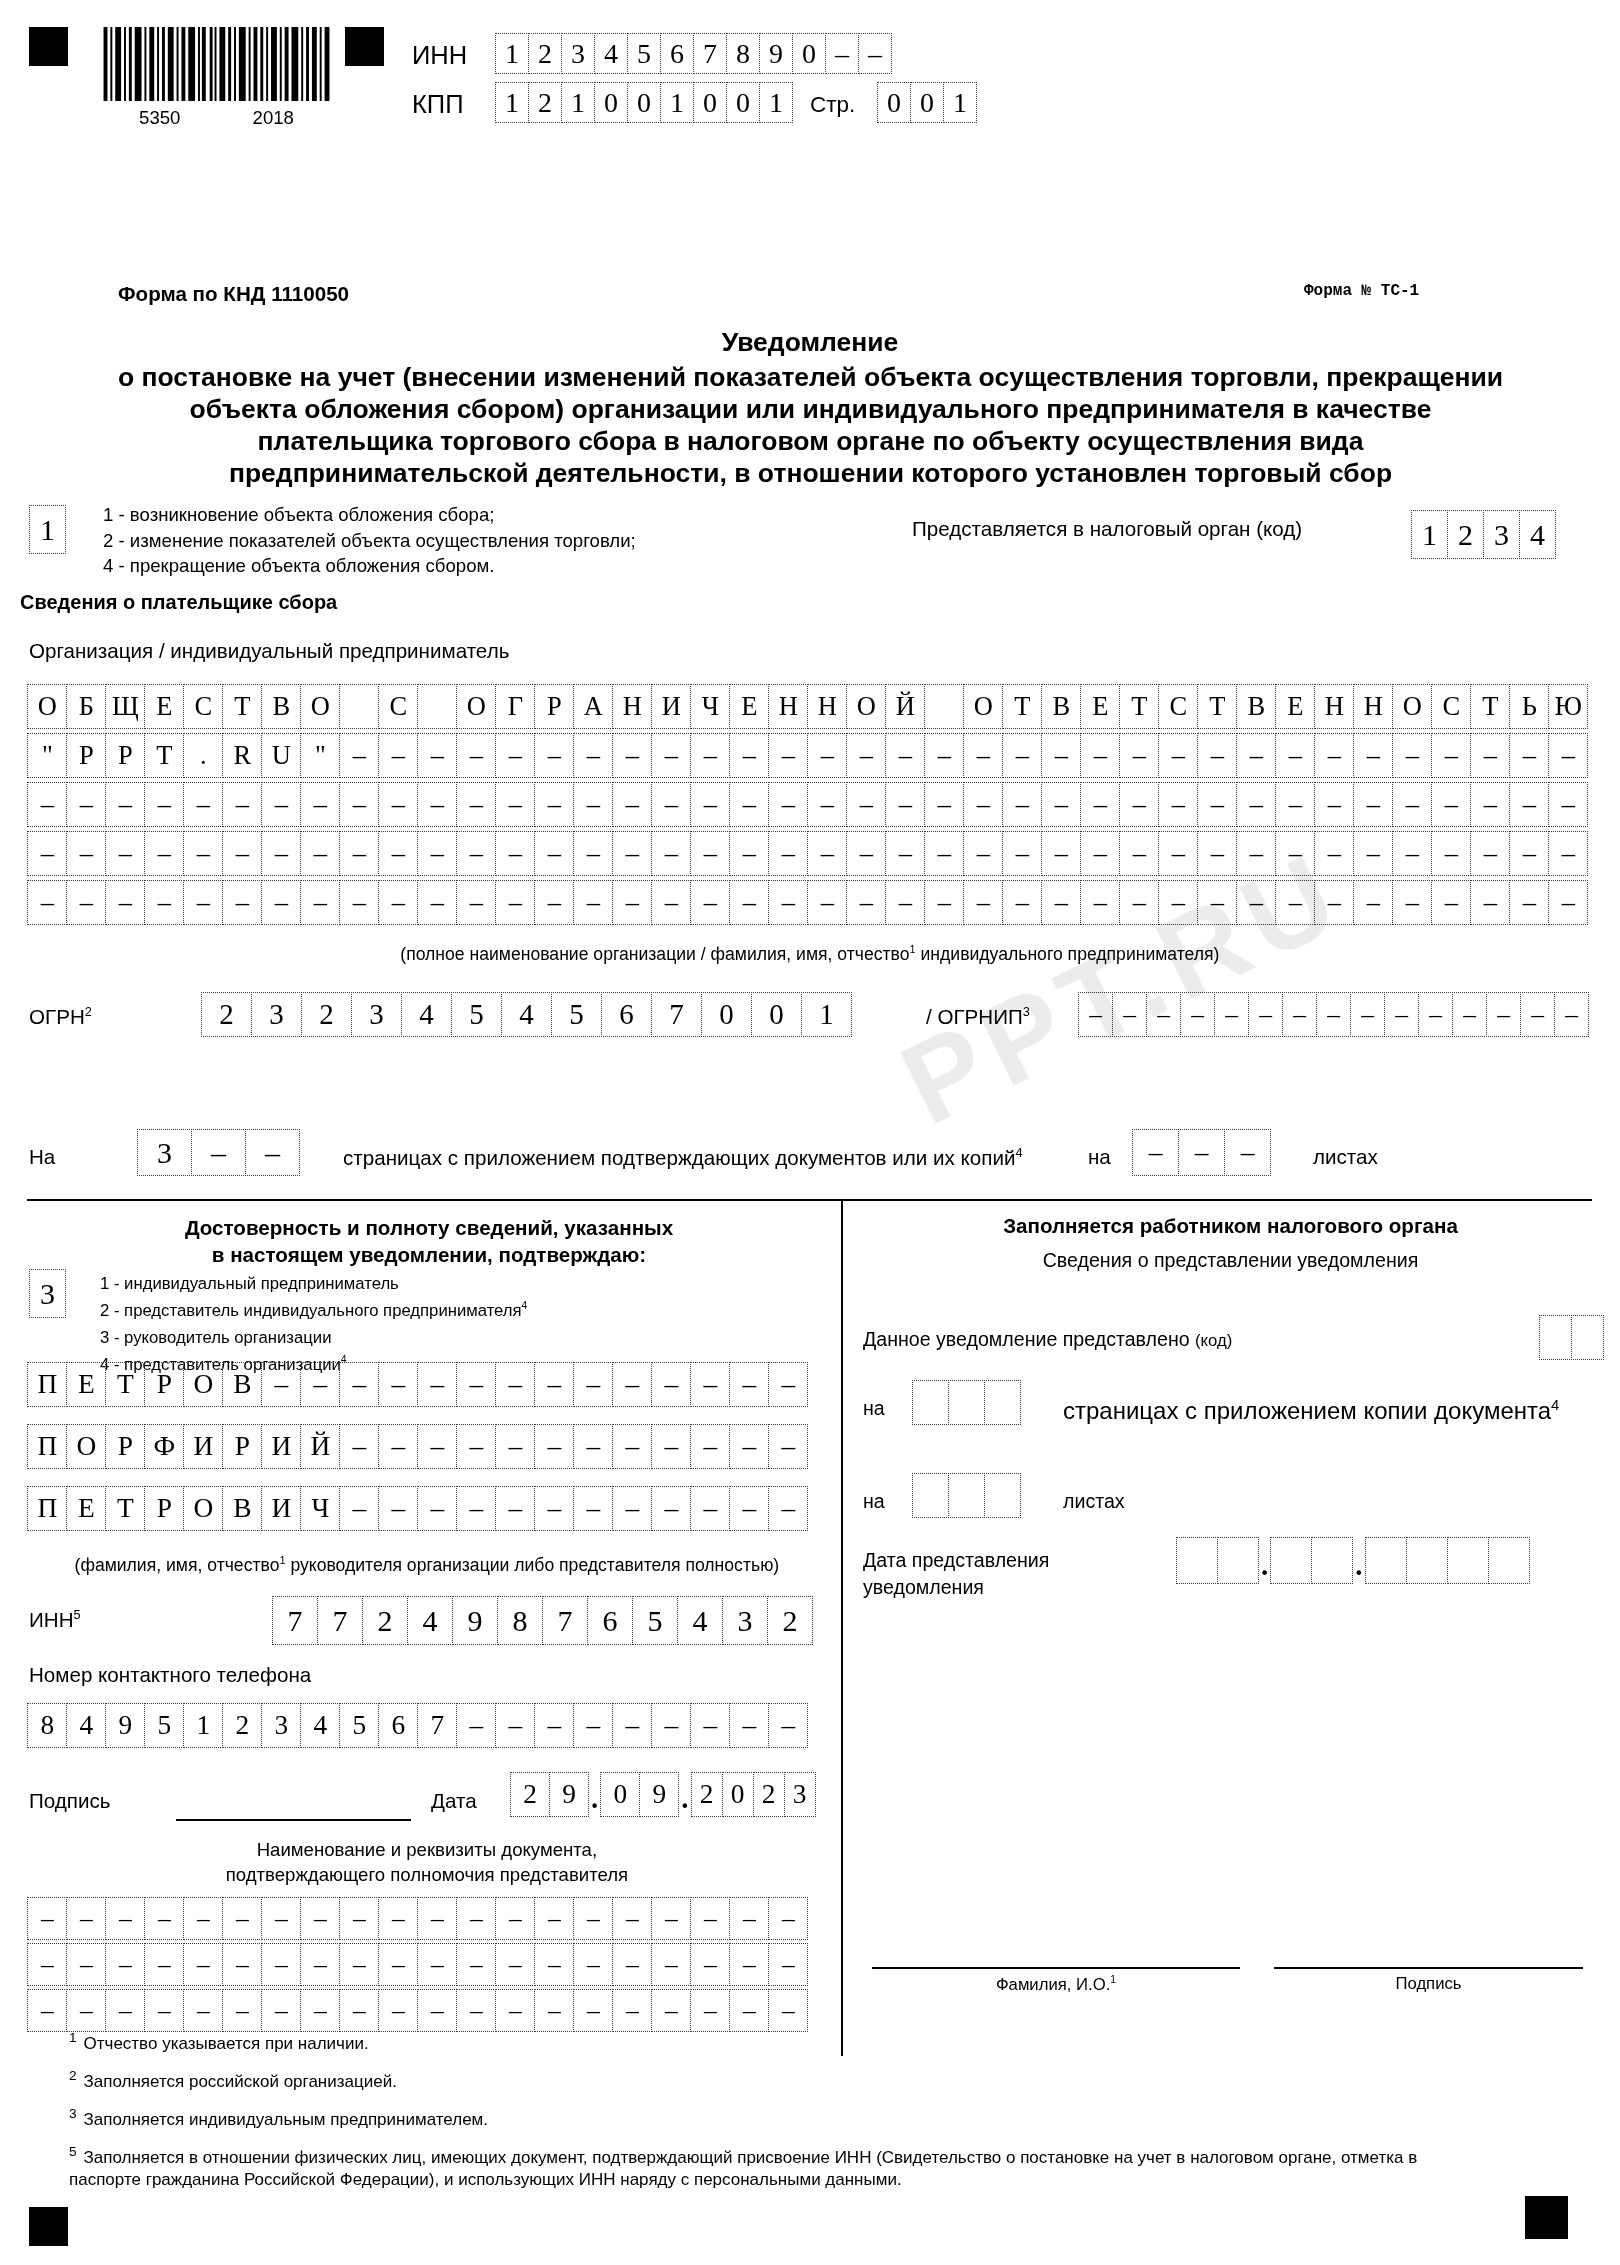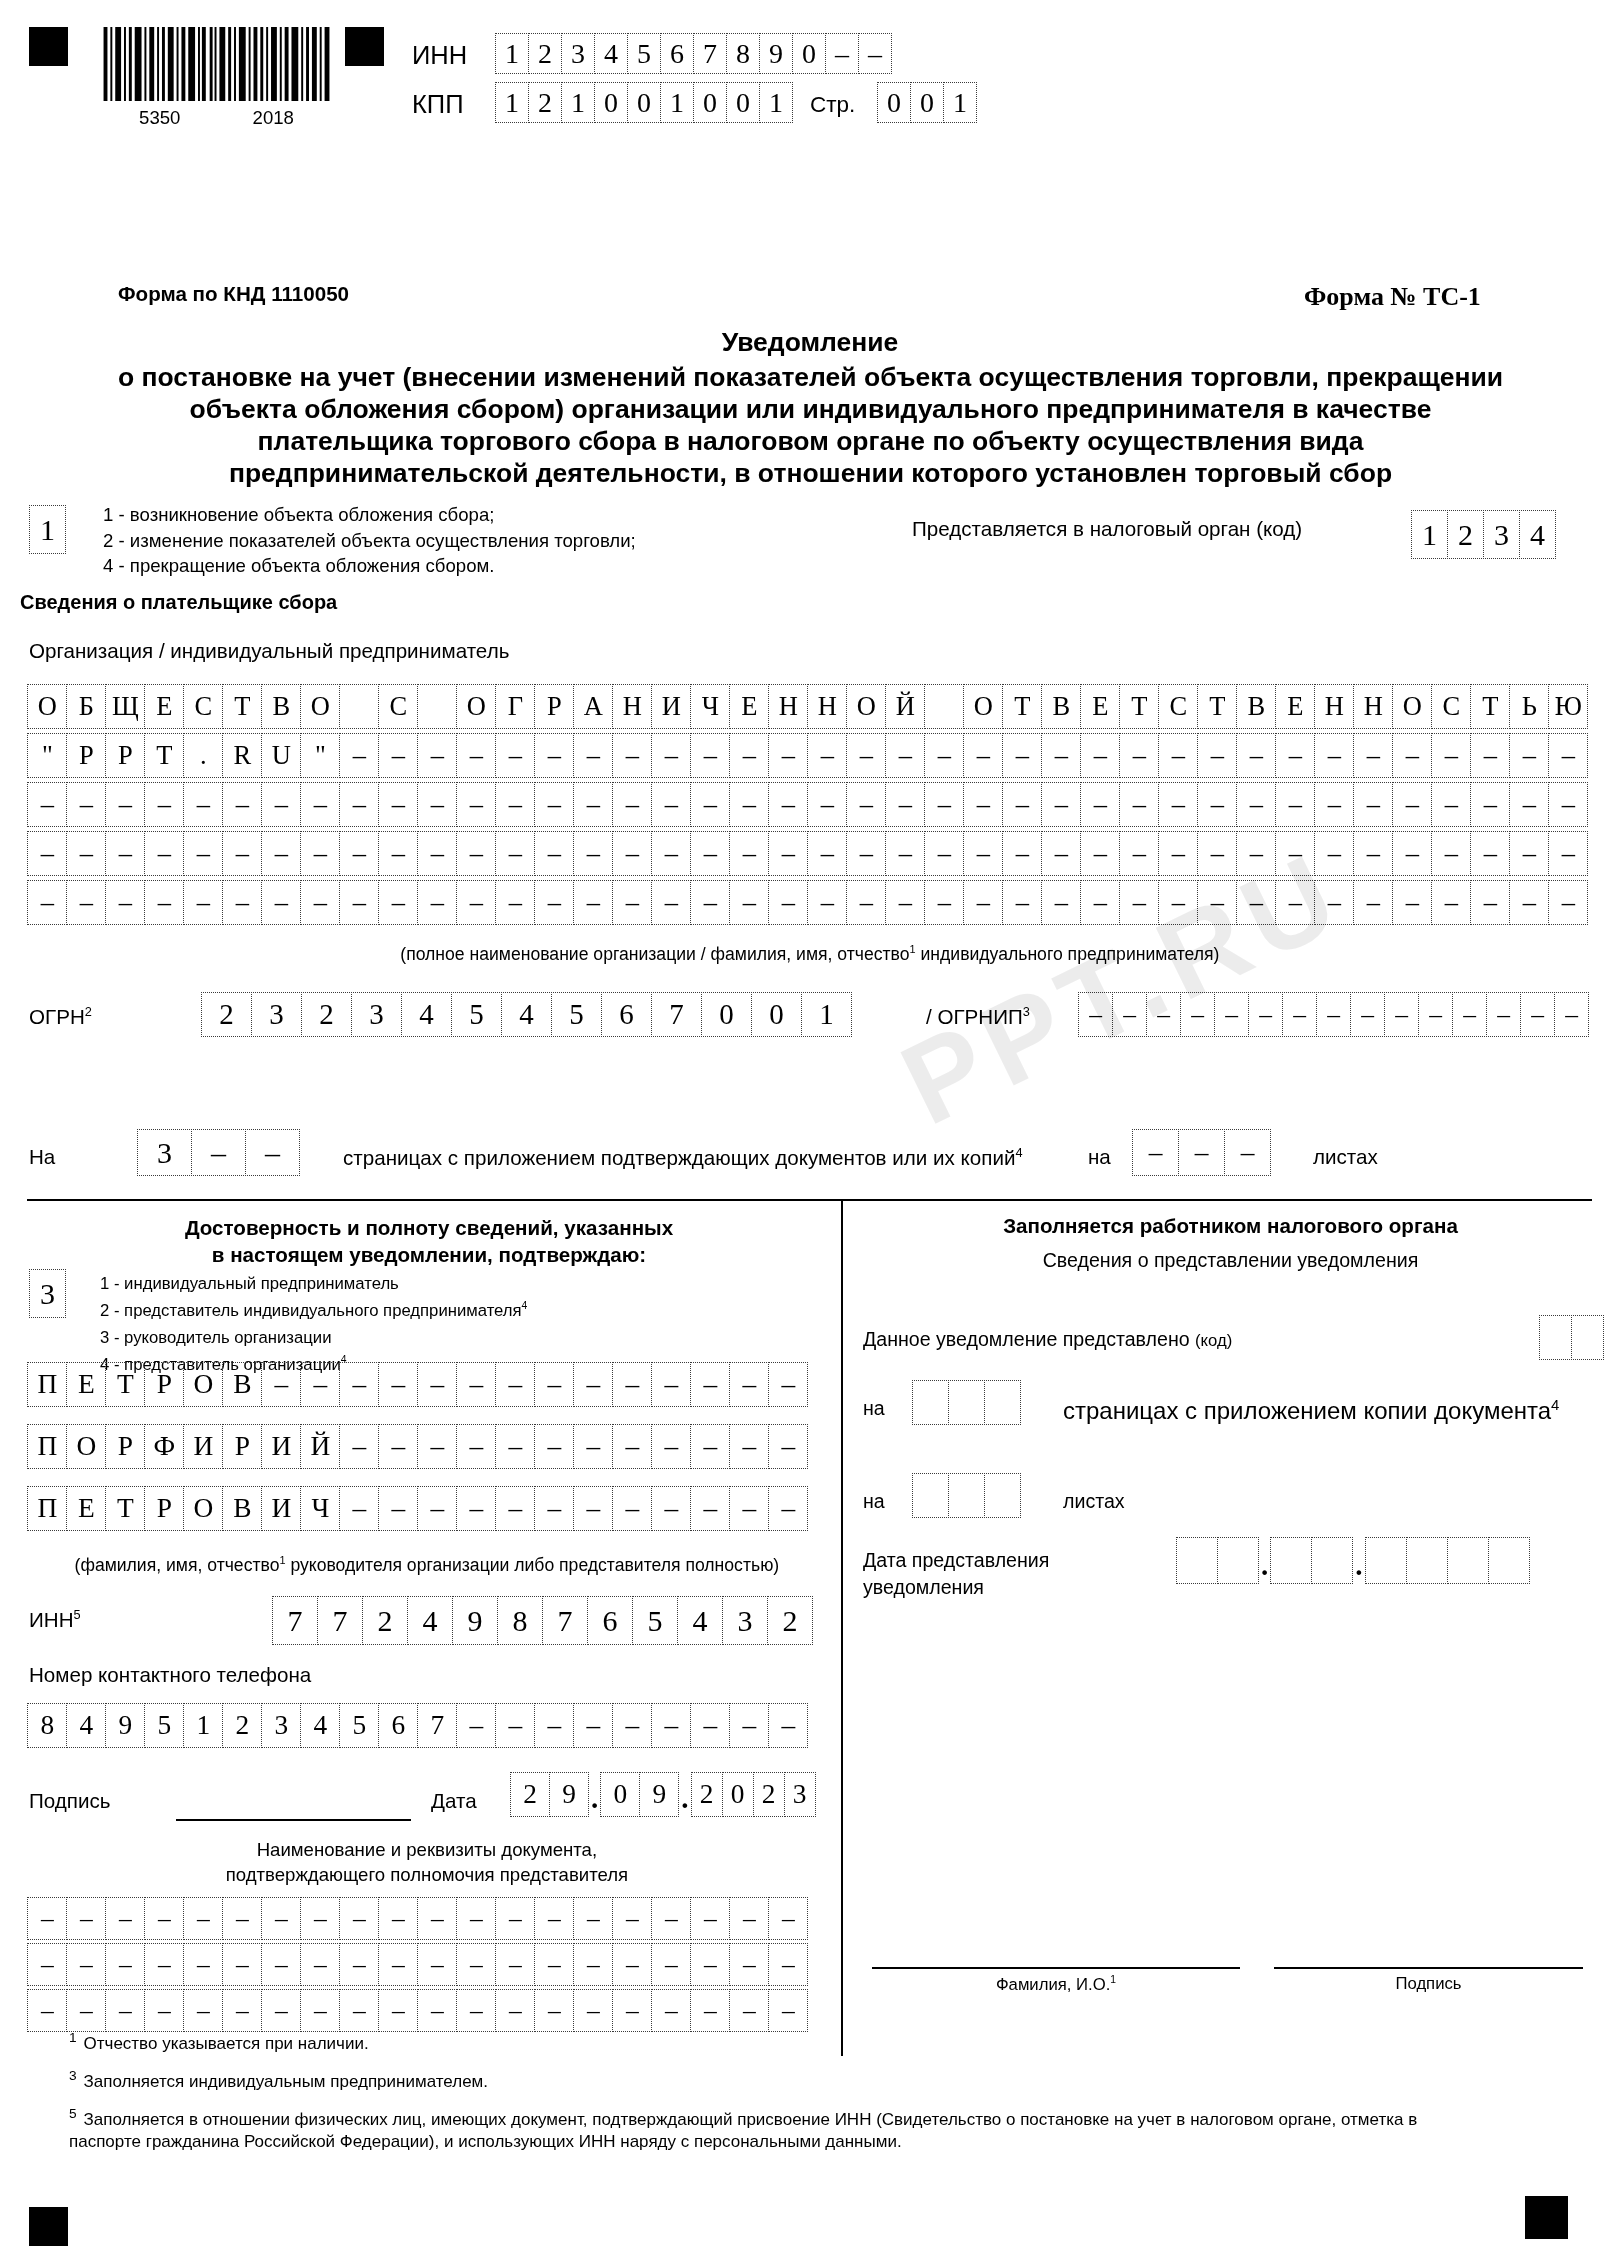--- a/index.html
+++ b/index.html
@@ -128,21 +128,21 @@
       <span class="cell">1</span>
     </div>
   <div class="abs" style="left:810px; top:92px; font-size:22.5px;">Стр.</div>
   <div class="cells abs" style="left:877px; top:82px; --cw:34px; --ch:41px; --cf:28px;">
       <span class="cell">0</span>
       <span class="cell">0</span>
       <span class="cell">1</span>
     </div>
 
   <div class="abs bold" style="left:118px; top:282px; font-size:20.6px;">Форма по КНД 1110050</div>
-  <div class="abs bold" style="left:1304px; top:282px; font-size:26px; font-family:Liberation Serif, serif;">Форма № ТС-1</div>
+  <div class="abs bold" style="left:1304px; top:282px; font-size:16px; font-family:Liberation Mono, monospace;">Форма № ТС-1</div>
 
   <div class="abs bold center" style="left:0; top:327px; width:1620px; font-size:26.5px;">Уведомление</div>
   <div class="abs bold center" style="left:108px; top:361px; width:1405px; font-size:26.5px; line-height:32px;">о постановке на учет (внесении изменений показателей объекта осуществления торговли, прекращении объекта обложения сбором) организации или индивидуального предпринимателя в качестве плательщика торгового сбора в налоговом органе по объекту осуществления вида предпринимательской деятельности, в отношении которого установлен торговый сбор</div>
 
   <div class="cells abs" style="left:29px; top:505px; --cw:37px; --ch:49px; --cf:30px;">
       <span class="cell">1</span>
     </div>
   <div class="abs" style="left:103px; top:502px;">
     <div class="opt">1 - возникновение объекта обложения сбора;</div>
     <div class="opt">2 - изменение показателей объекта осуществления торговли;</div>
@@ -702,20 +702,21 @@
 
   <div class="underline" style="left:872px; top:1936px; width:368px; height:31px;"></div>
   <div class="abs center" style="left:872px; top:1974px; width:368px; font-size:16.7px;">
     <span>Фамилия, И.О.</span><sup>1</sup>
   </div>
   <div class="underline" style="left:1274px; top:1936px; width:309px; height:31px;"></div>
   <div class="abs center" style="left:1274px; top:1974px; width:309px; font-size:16.7px;">Подпись</div>
 
   <div class="abs" style="left:69px; top:2027px; width:1480px;">
     <div class="fn"><sup>1</sup><span>Отчество указывается при наличии.</span></div>
+    <div class="fn"><sup>2</sup><span>Заполняется российской организацией.</span></div>
     <div class="fn"><sup>3</sup><span>Заполняется индивидуальным предпринимателем.</span></div>
     <div class="fn" style="width:1421px;"><sup>5</sup><span>Заполняется в отношении физических лиц, имеющих документ, подтверждающий присвоение ИНН (Свидетельство о постановке на учет в налоговом органе, отметка в паспорте гражданина Российской Федерации), и использующих ИНН наряду с персональными данными.</span></div>
   </div>
 
   <div class="watermark">PPT.RU</div>
 
 </div>
 
 
 </body></html>

